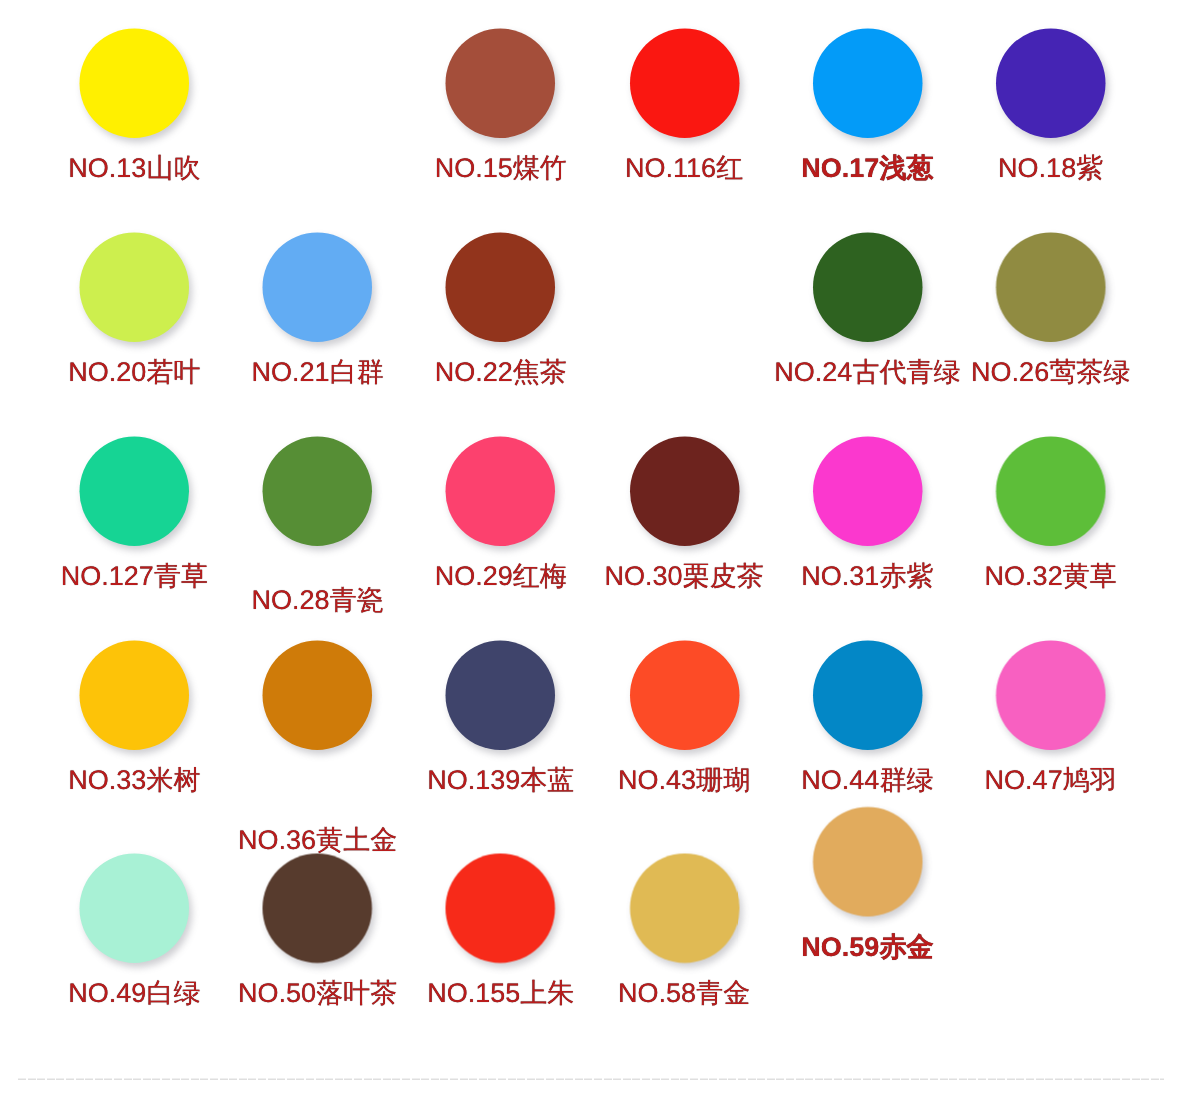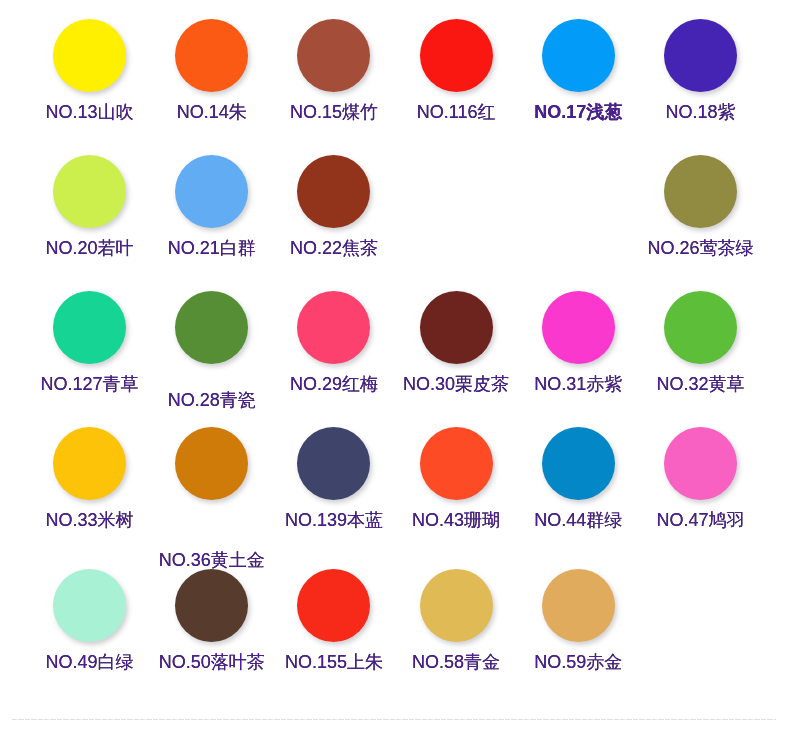--- a/index.html
+++ b/index.html
@@ -43,21 +43,21 @@
   }
   .swatch-label {
     position: absolute;
     left: 61px;
     transform: translateX(-50%) translateZ(0);
     will-change: opacity;
     opacity: 0.999;
     white-space: nowrap;
     font-size: 18px;
     line-height: 20px;
-    color: #4c1d95;
+    color: #b91c1c;
     letter-spacing: 0;
     text-shadow: 0 0 0.45px #2b2b2b;
   }
   #footer-divider {
     position: absolute;
     left: 12px;
     top: 719px;
     width: 764px;
     height: 1px;
     background-image: repeating-linear-gradient(to right,
@@ -66,24 +66,20 @@
   }
 </style>
 </head>
 <body>
 
 <div id="swatch-page">
   <div id="swatch-grid">
       <div class="swatch-cell" style="left: 28.58px; top: 19px; height: 105px;">
         <div class="swatch-dot" title="NO.13山吹" style="background: rgb(255, 240, 0);"></div>
         <div class="swatch-label" style="top: 83px;">NO.13山吹</div>
-      </div>
-      <div class="swatch-cell" style="left: 150.75px; top: 19px; height: 105px;">
-        <div class="swatch-dot" title="NO.14朱" style="background: rgb(250, 90, 20);"></div>
-        <div class="swatch-label" style="top: 83px;">NO.14朱</div>
       </div>
       <div class="swatch-cell" style="left: 272.92px; top: 19px; height: 105px;">
         <div class="swatch-dot" title="NO.15煤竹" style="background: rgb(164, 78, 58);"></div>
         <div class="swatch-label" style="top: 83px;">NO.15煤竹</div>
       </div>
       <div class="swatch-cell" style="left: 395.09px; top: 19px; height: 105px;">
         <div class="swatch-dot" title="NO.116红" style="background: rgb(250, 23, 17);"></div>
         <div class="swatch-label" style="top: 83px;">NO.116红</div>
       </div>
       <div class="swatch-cell" style="left: 517.26px; top: 19px; height: 105px;">
@@ -98,20 +94,24 @@
         <div class="swatch-dot" title="NO.20若叶" style="background: rgb(205, 239, 78);"></div>
         <div class="swatch-label" style="top: 83px;">NO.20若叶</div>
       </div>
       <div class="swatch-cell" style="left: 150.75px; top: 155px; height: 105px;">
         <div class="swatch-dot" title="NO.21白群" style="background: rgb(98, 172, 243);"></div>
         <div class="swatch-label" style="top: 83px;">NO.21白群</div>
       </div>
       <div class="swatch-cell" style="left: 272.92px; top: 155px; height: 105px;">
         <div class="swatch-dot" title="NO.22焦茶" style="background: rgb(146, 52, 28);"></div>
         <div class="swatch-label" style="top: 83px;">NO.22焦茶</div>
+      </div>
+      <div class="swatch-cell" style="left: 517.26px; top: 155px; height: 105px;">
+        <div class="swatch-dot" title="NO.24古代青绿" style="background: rgb(46, 98, 32);"></div>
+        <div class="swatch-label" style="top: 83px;">NO.24古代青绿</div>
       </div>
       <div class="swatch-cell" style="left: 639.43px; top: 155px; height: 105px;">
         <div class="swatch-dot" title="NO.26莺茶绿" style="background: rgb(144, 139, 65);"></div>
         <div class="swatch-label" style="top: 83px;">NO.26莺茶绿</div>
       </div>
       <div class="swatch-cell" style="left: 28.58px; top: 291px; height: 105px;">
         <div class="swatch-dot" title="NO.127青草" style="background: rgb(22, 212, 148);"></div>
         <div class="swatch-label" style="top: 83px;">NO.127青草</div>
       </div>
       <div class="swatch-cell" style="left: 150.75px; top: 291px; height: 105px;">
@@ -167,19 +167,19 @@
         <div class="swatch-label" style="top: 82.5px;">NO.50落叶茶</div>
       </div>
       <div class="swatch-cell" style="left: 272.92px; top: 569px; height: 104.5px;">
         <div class="swatch-dot" title="NO.155上朱" style="background: rgb(247, 42, 25);"></div>
         <div class="swatch-label" style="top: 82.5px;">NO.155上朱</div>
       </div>
       <div class="swatch-cell" style="left: 395.09px; top: 569px; height: 104.5px;">
         <div class="swatch-dot" title="NO.58青金" style="background: rgb(224, 186, 84);"></div>
         <div class="swatch-label" style="top: 82.5px;">NO.58青金</div>
       </div>
-      <div class="swatch-cell" style="left: 517.26px; top: 569px; height: 104.5px;">
+      <div class="swatch-cell" style="left: 517.26px; top: 538px; height: 104.5px; font-weight: bold;">
         <div class="swatch-dot" title="NO.59赤金" style="background: rgb(225, 171, 93);"></div>
         <div class="swatch-label" style="top: 82.5px;">NO.59赤金</div>
       </div>
     </div>
   <div id="footer-divider"></div>
 </div>
 
 </body></html>

